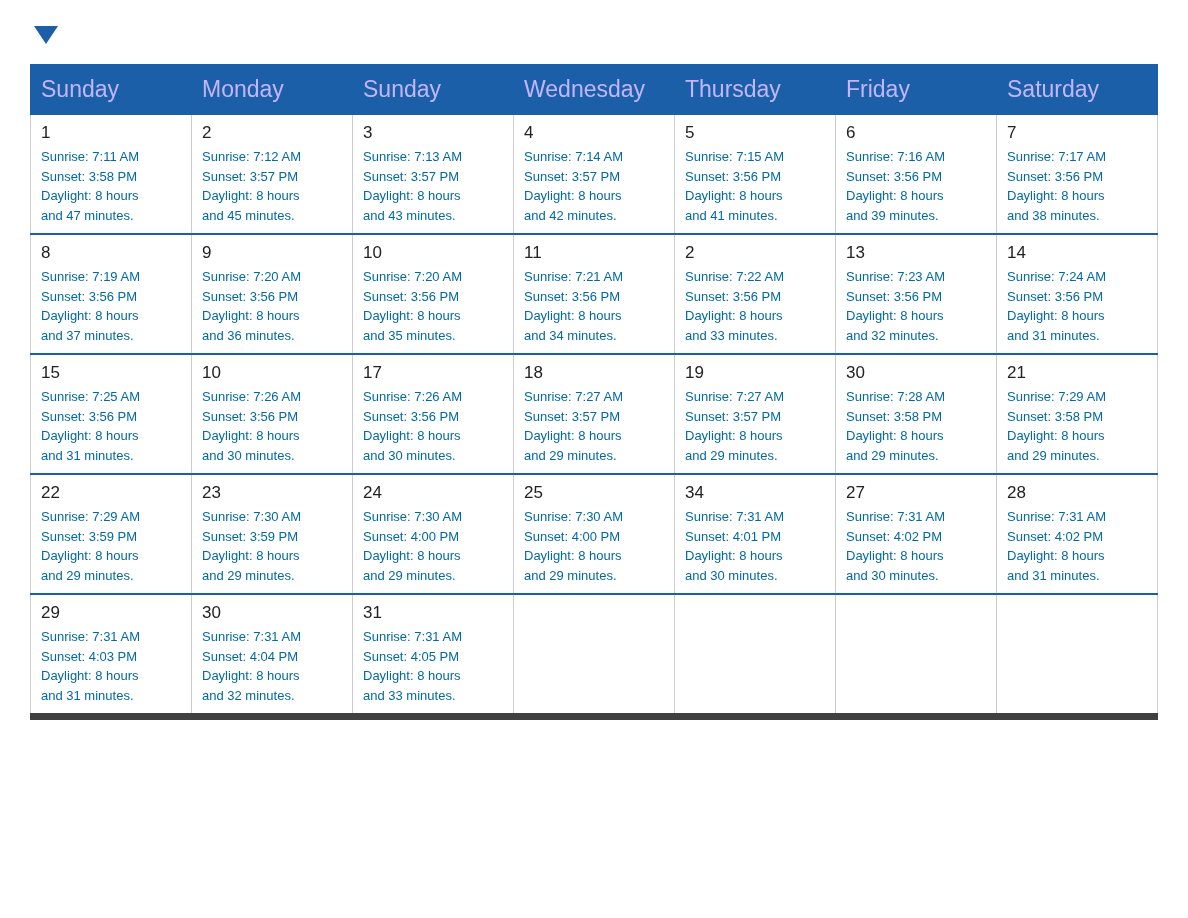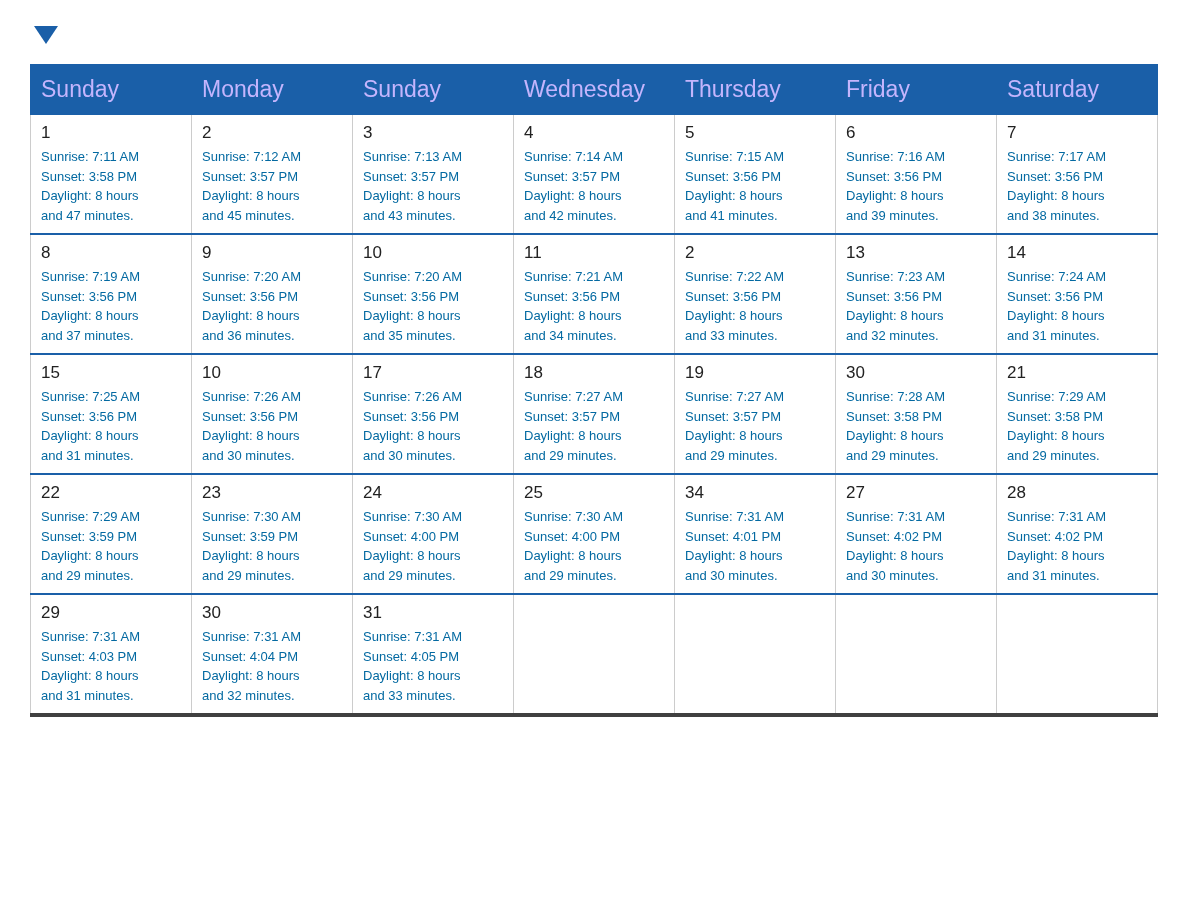--- a/index.html
+++ b/index.html
@@ -81,21 +81,21 @@
       border-bottom: none;
       border-top: none;
       font-size: 13px;
       color: #333;
       width: calc(100% / 7);
     }
     .calendar tr {
       border-top: 2px solid #1a5fa8;
     }
     .calendar tbody tr:last-child td {
-      border-bottom: 4px solid #404040;
+      border-bottom: 7px solid #404040;
     }
     .day-number {
       font-size: 17px;
       font-weight: normal;
       color: #222;
       display: block;
       margin-bottom: 4px;
     }
     .day-info {
       font-size: 13px;

